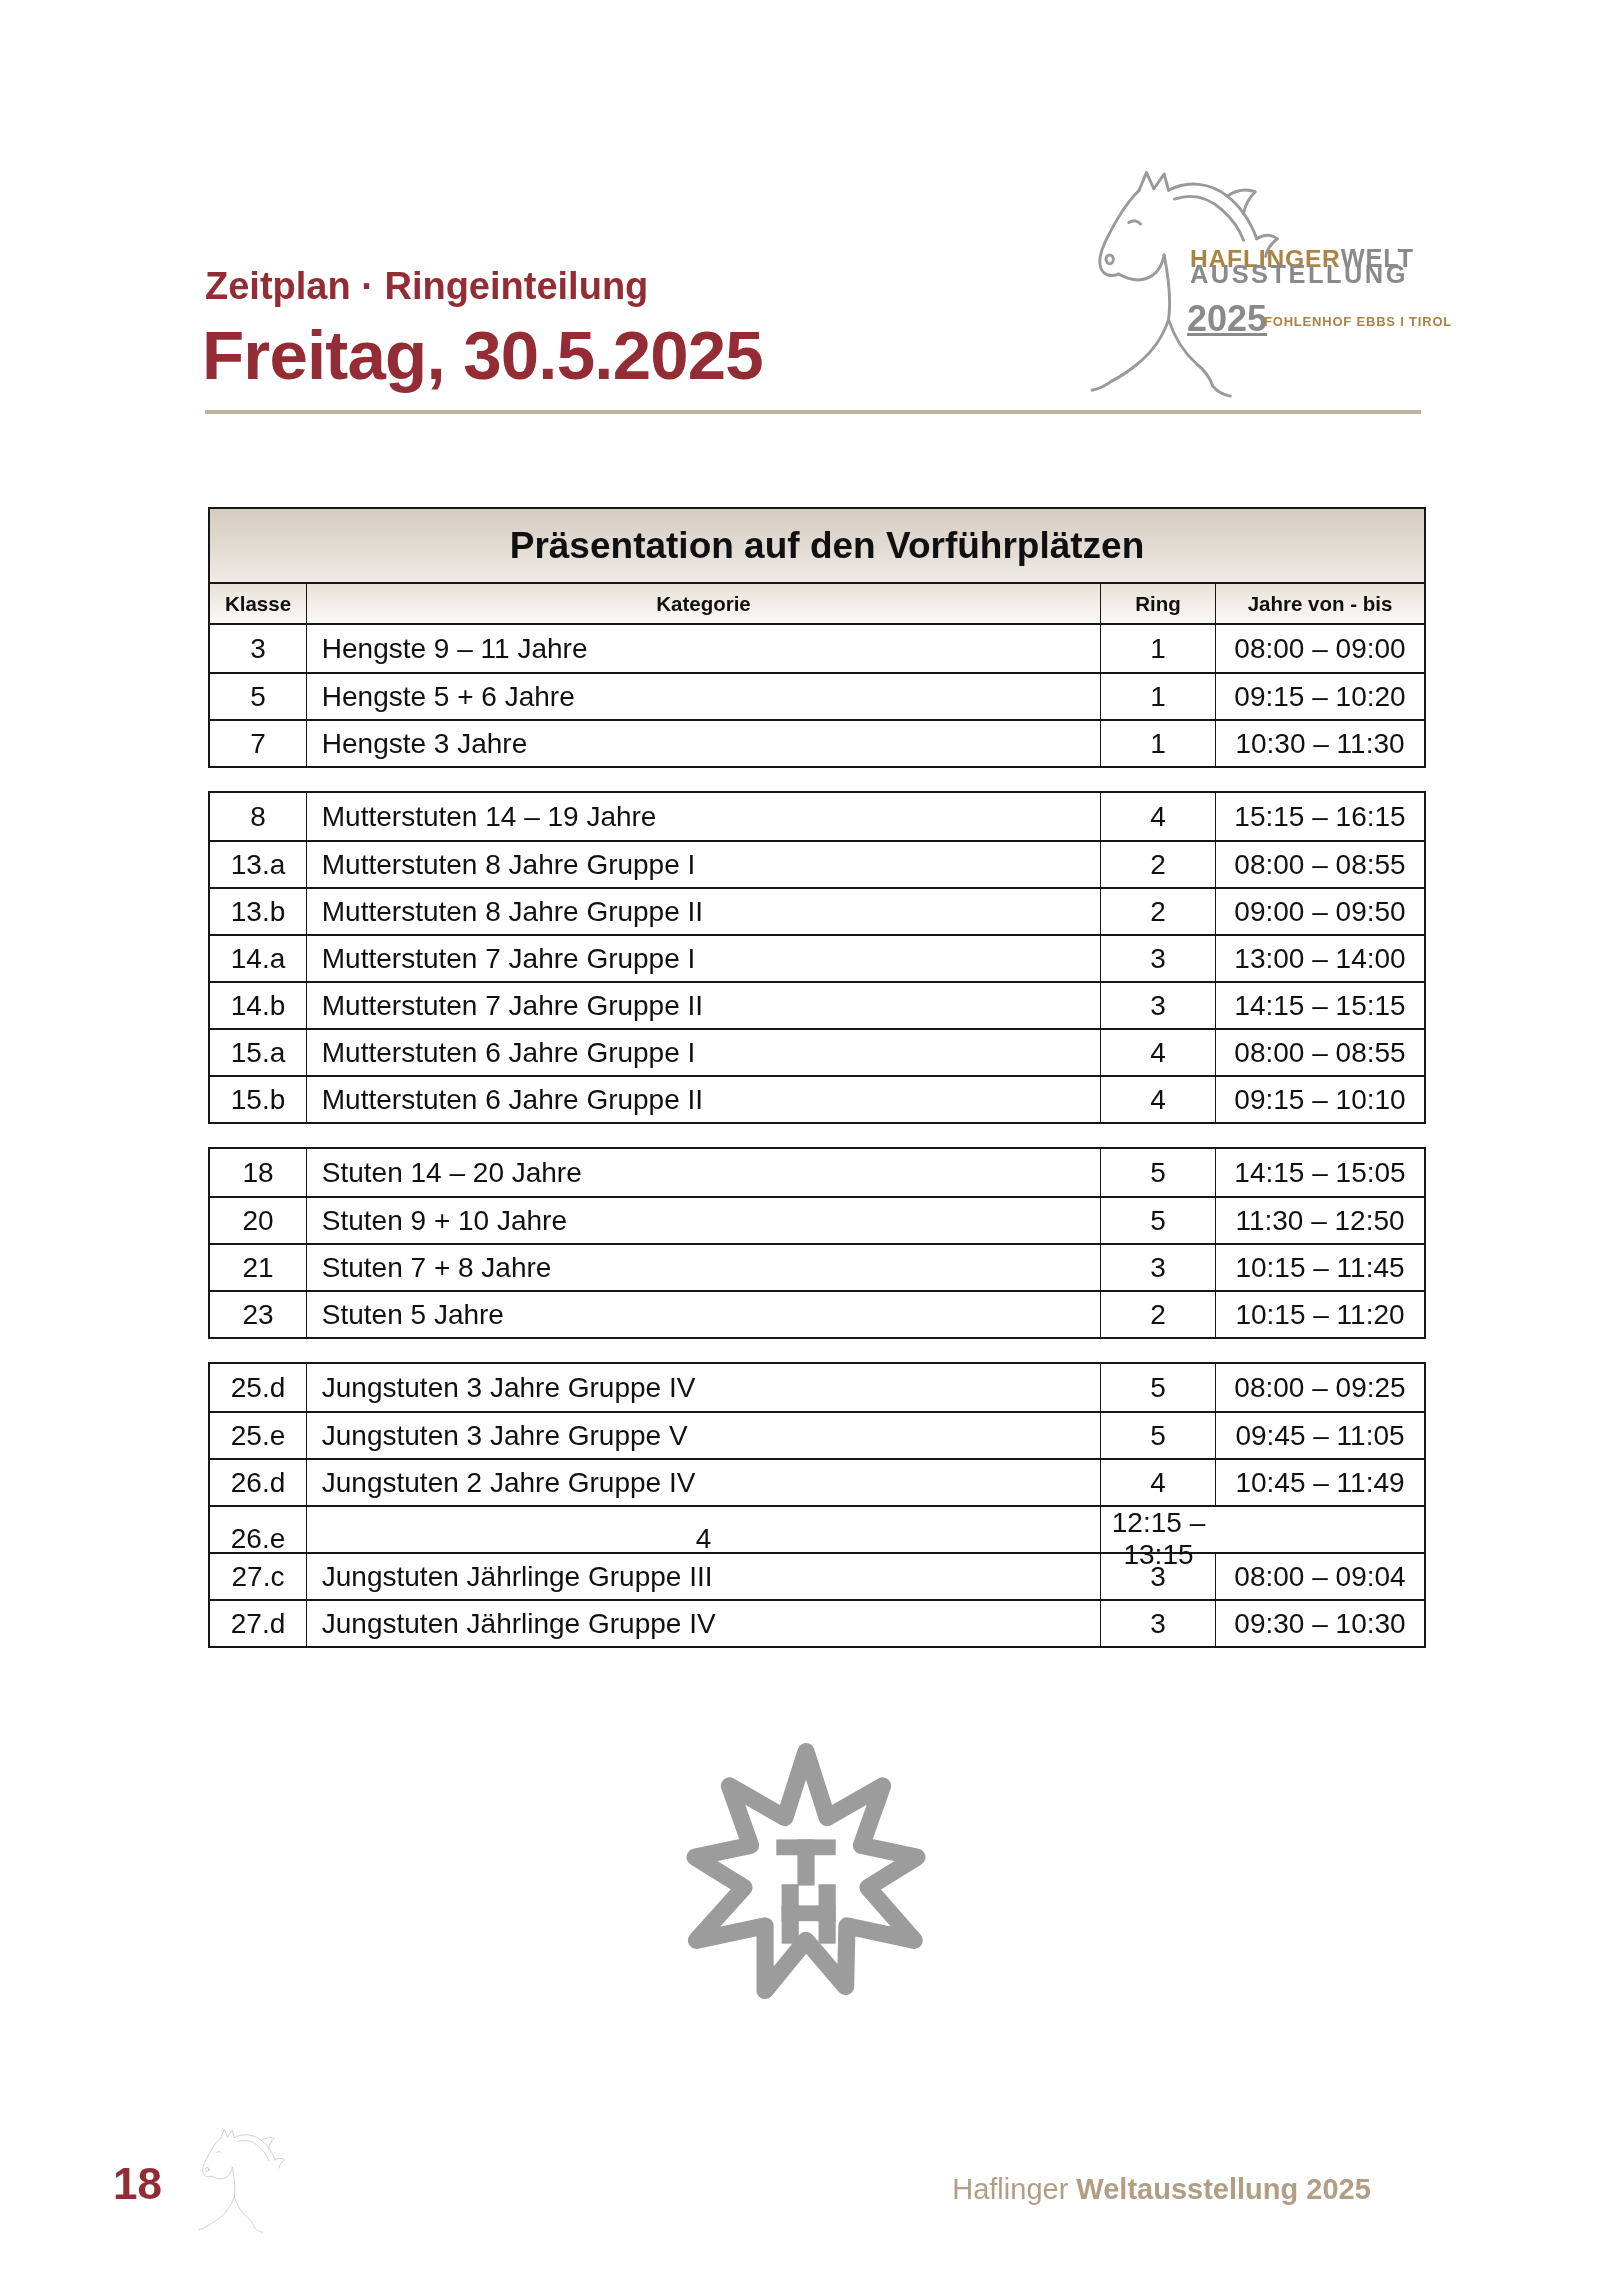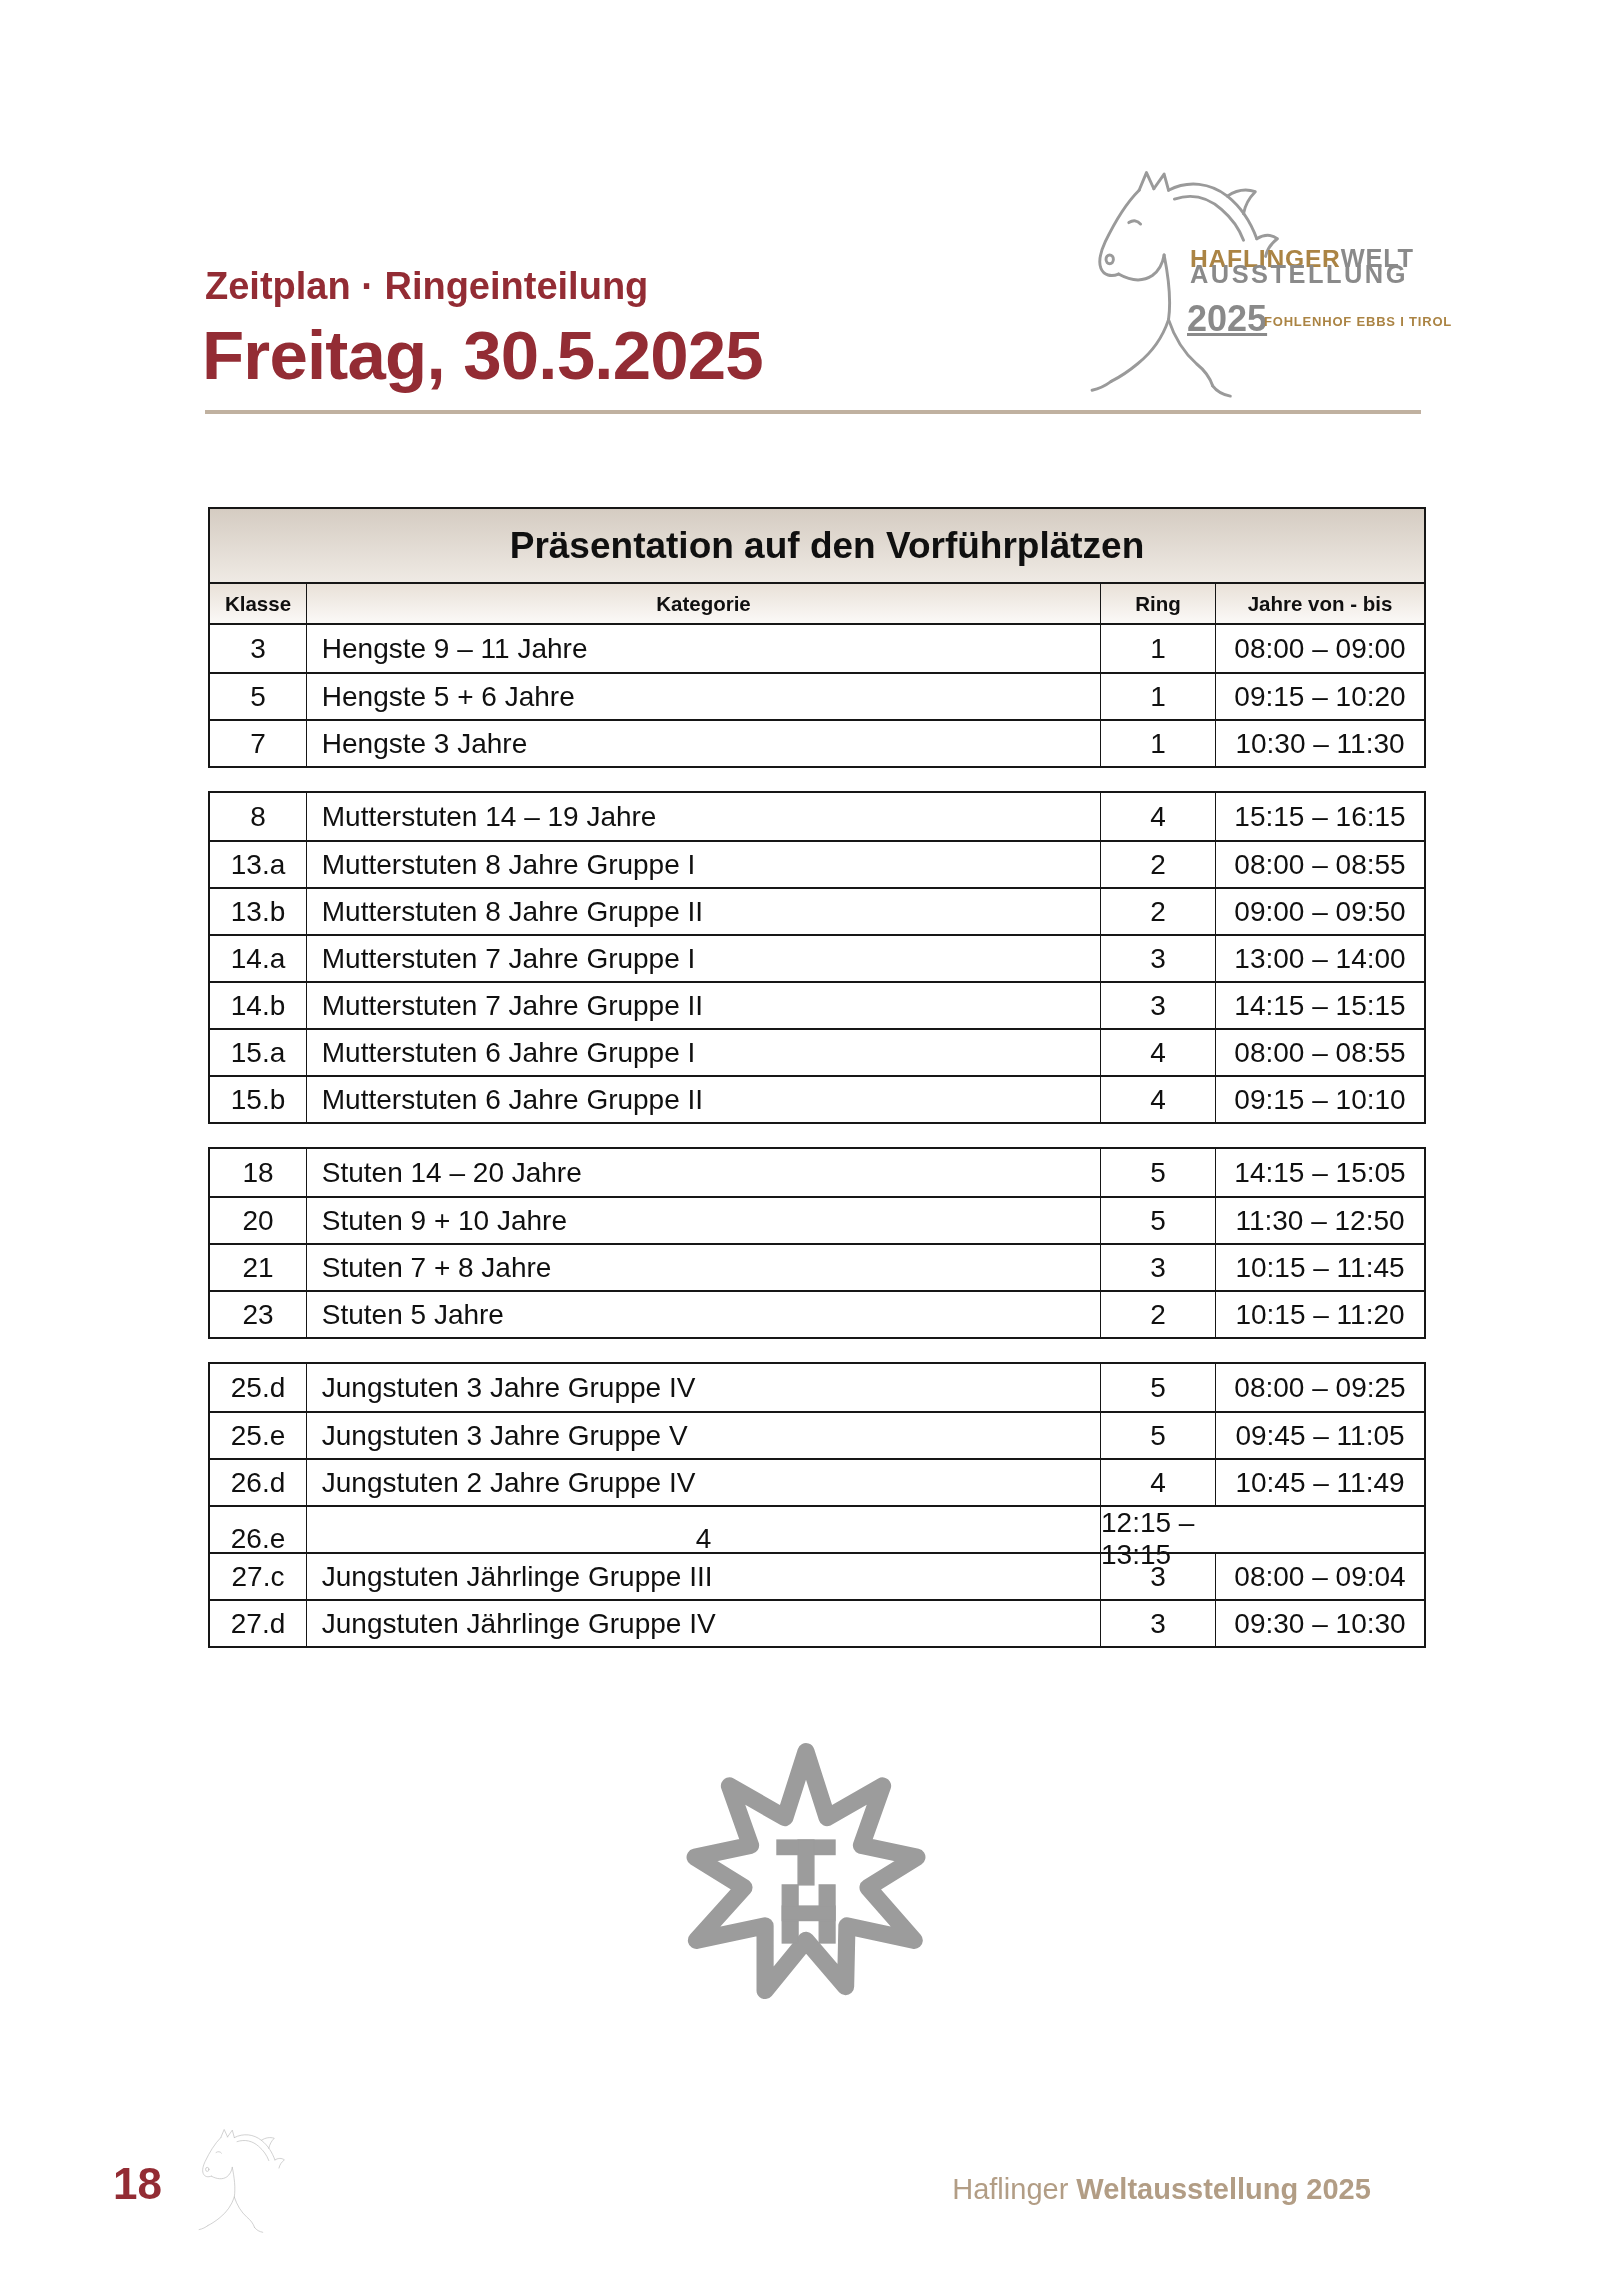--- a/index.html
+++ b/index.html
@@ -42,21 +42,21 @@
   }
 
   
   .schedule { position:absolute; left:208px; top:507px; width:1218px; }
   .table-title {
     height:77px; border:2.5px solid var(--line);
     background:linear-gradient(#d5ccc2, #efeae4);
     display:flex; align-items:center; justify-content:center;
     font-size:37px; font-weight:bold; color:#101010;padding-left:20px;
   }
-  .grid-row { display:grid; grid-template-columns:97px 794px 115px 1fr; }
+  .grid-row { display:grid; grid-template-columns:97px 794px 115px 1fr;text-align:center; }
   .table-head {
     border:2.5px solid var(--line); border-top:none; height:41px;
     background:linear-gradient(#e9e1d8, #fbf9f7);
   }
   .table-head > div {
     display:flex; align-items:center; justify-content:center;
     font-size:20.5px; font-weight:bold; color:#101010;
   }
   .table-head > div:not(:last-child) { border-right:1.6px solid var(--line); }
 

